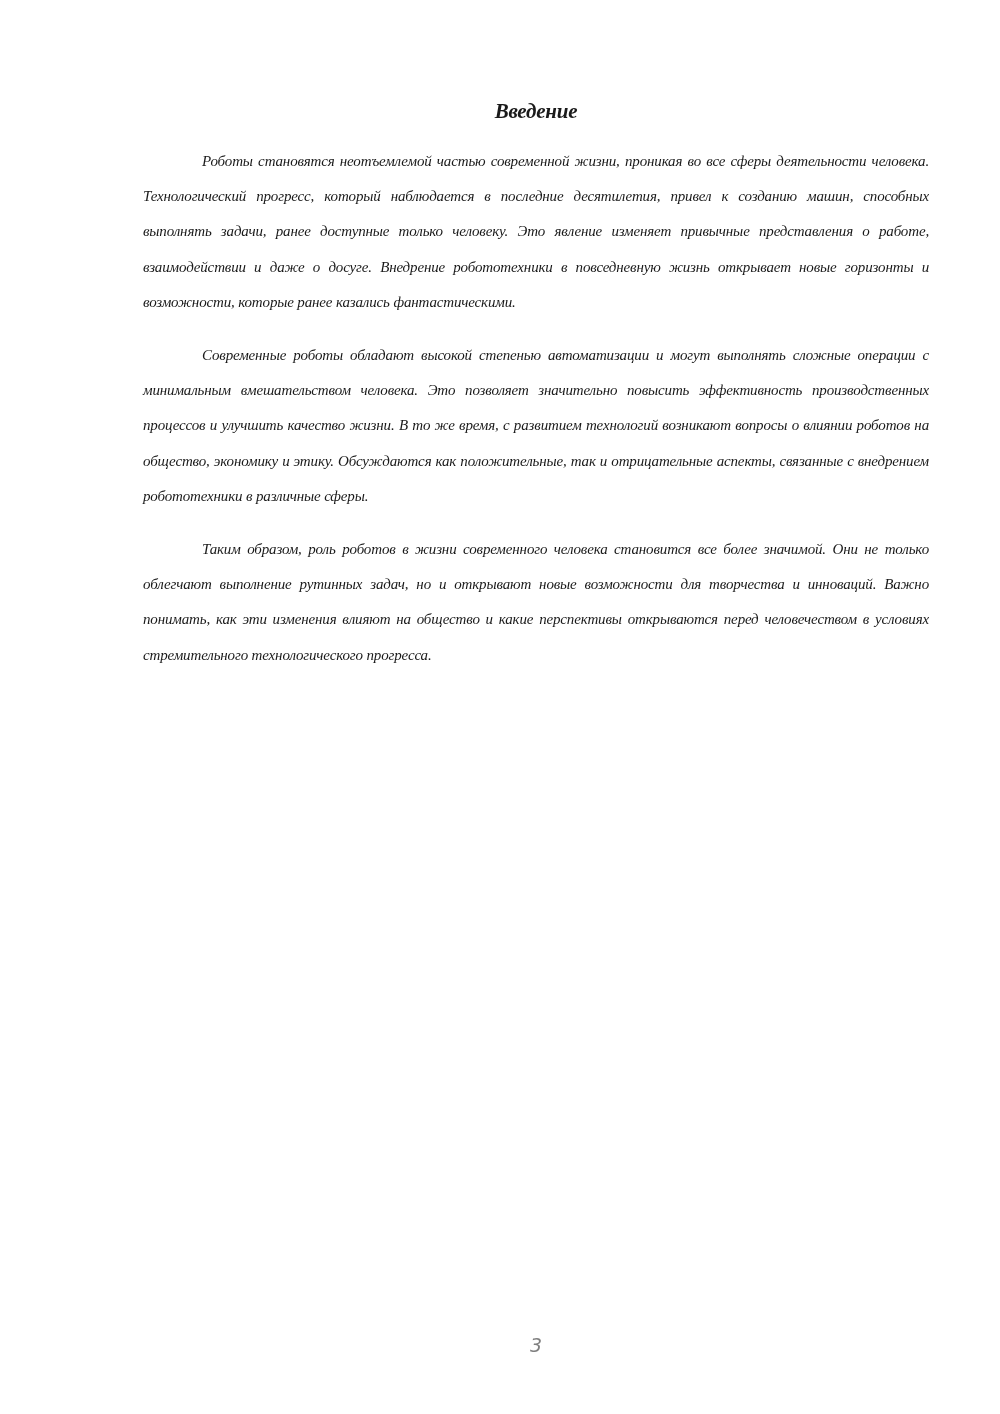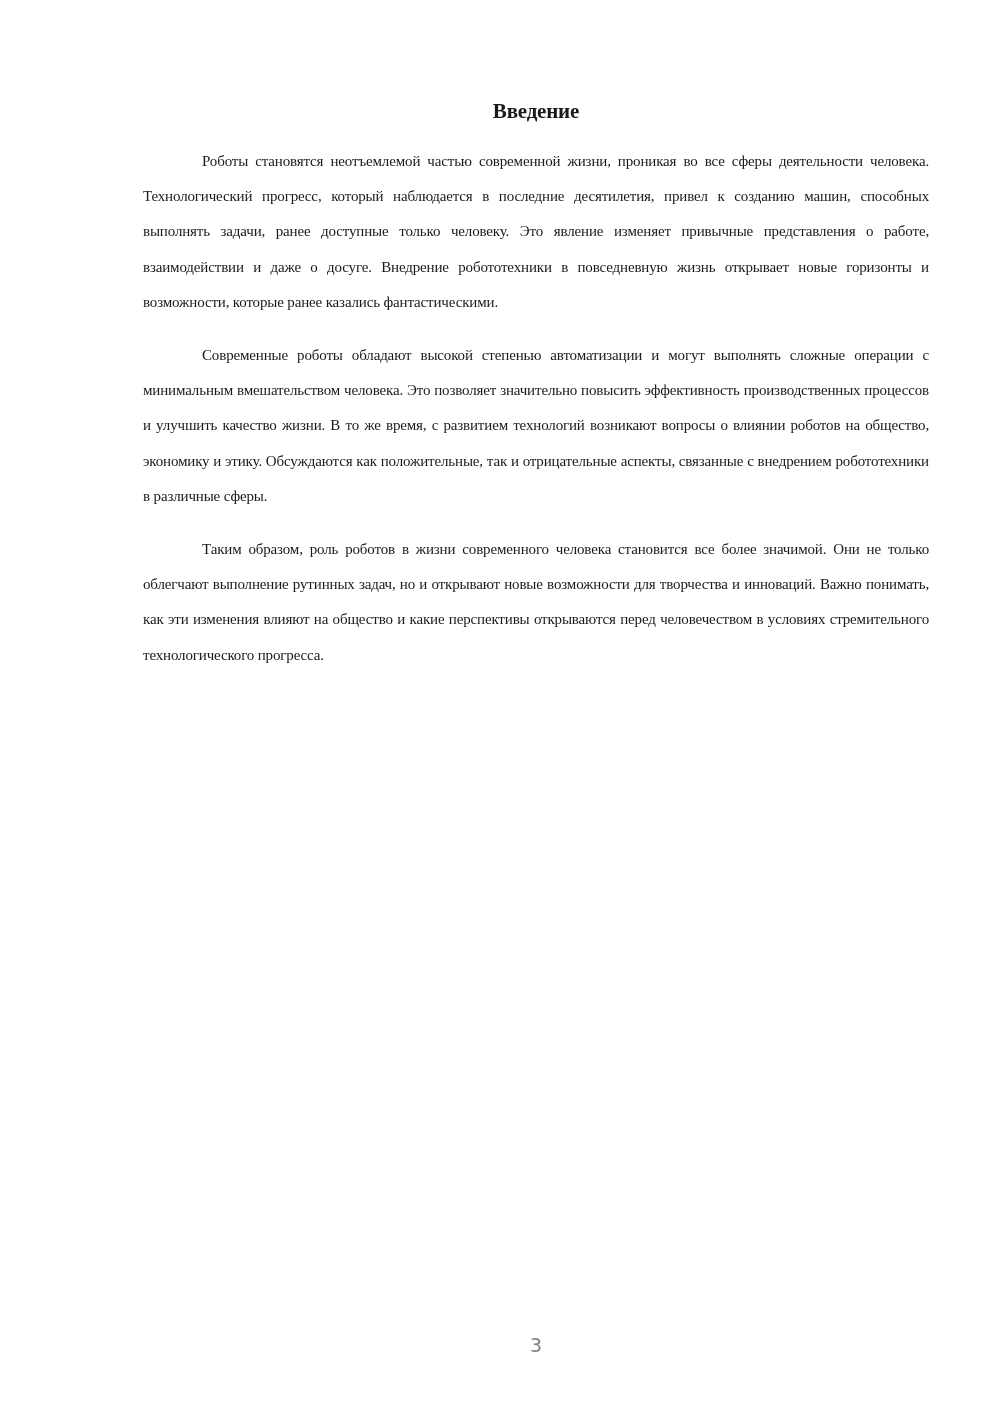--- a/index.html
+++ b/index.html
@@ -15,20 +15,21 @@
       font-family: "Liberation Serif", serif;
       color: #1a1a1a;
     }
     .page {
       position: absolute;
       left: 0;
       top: 0;
       width: 1000px;
       height: 1414px;
       background: #ffffff;
+      font-style: italic;
     }
     .content {
       position: absolute;
       left: 143px;
       top: 96px;
       width: 786px;
     }
     .heading {
       text-align: center;
       font-weight: bold;

